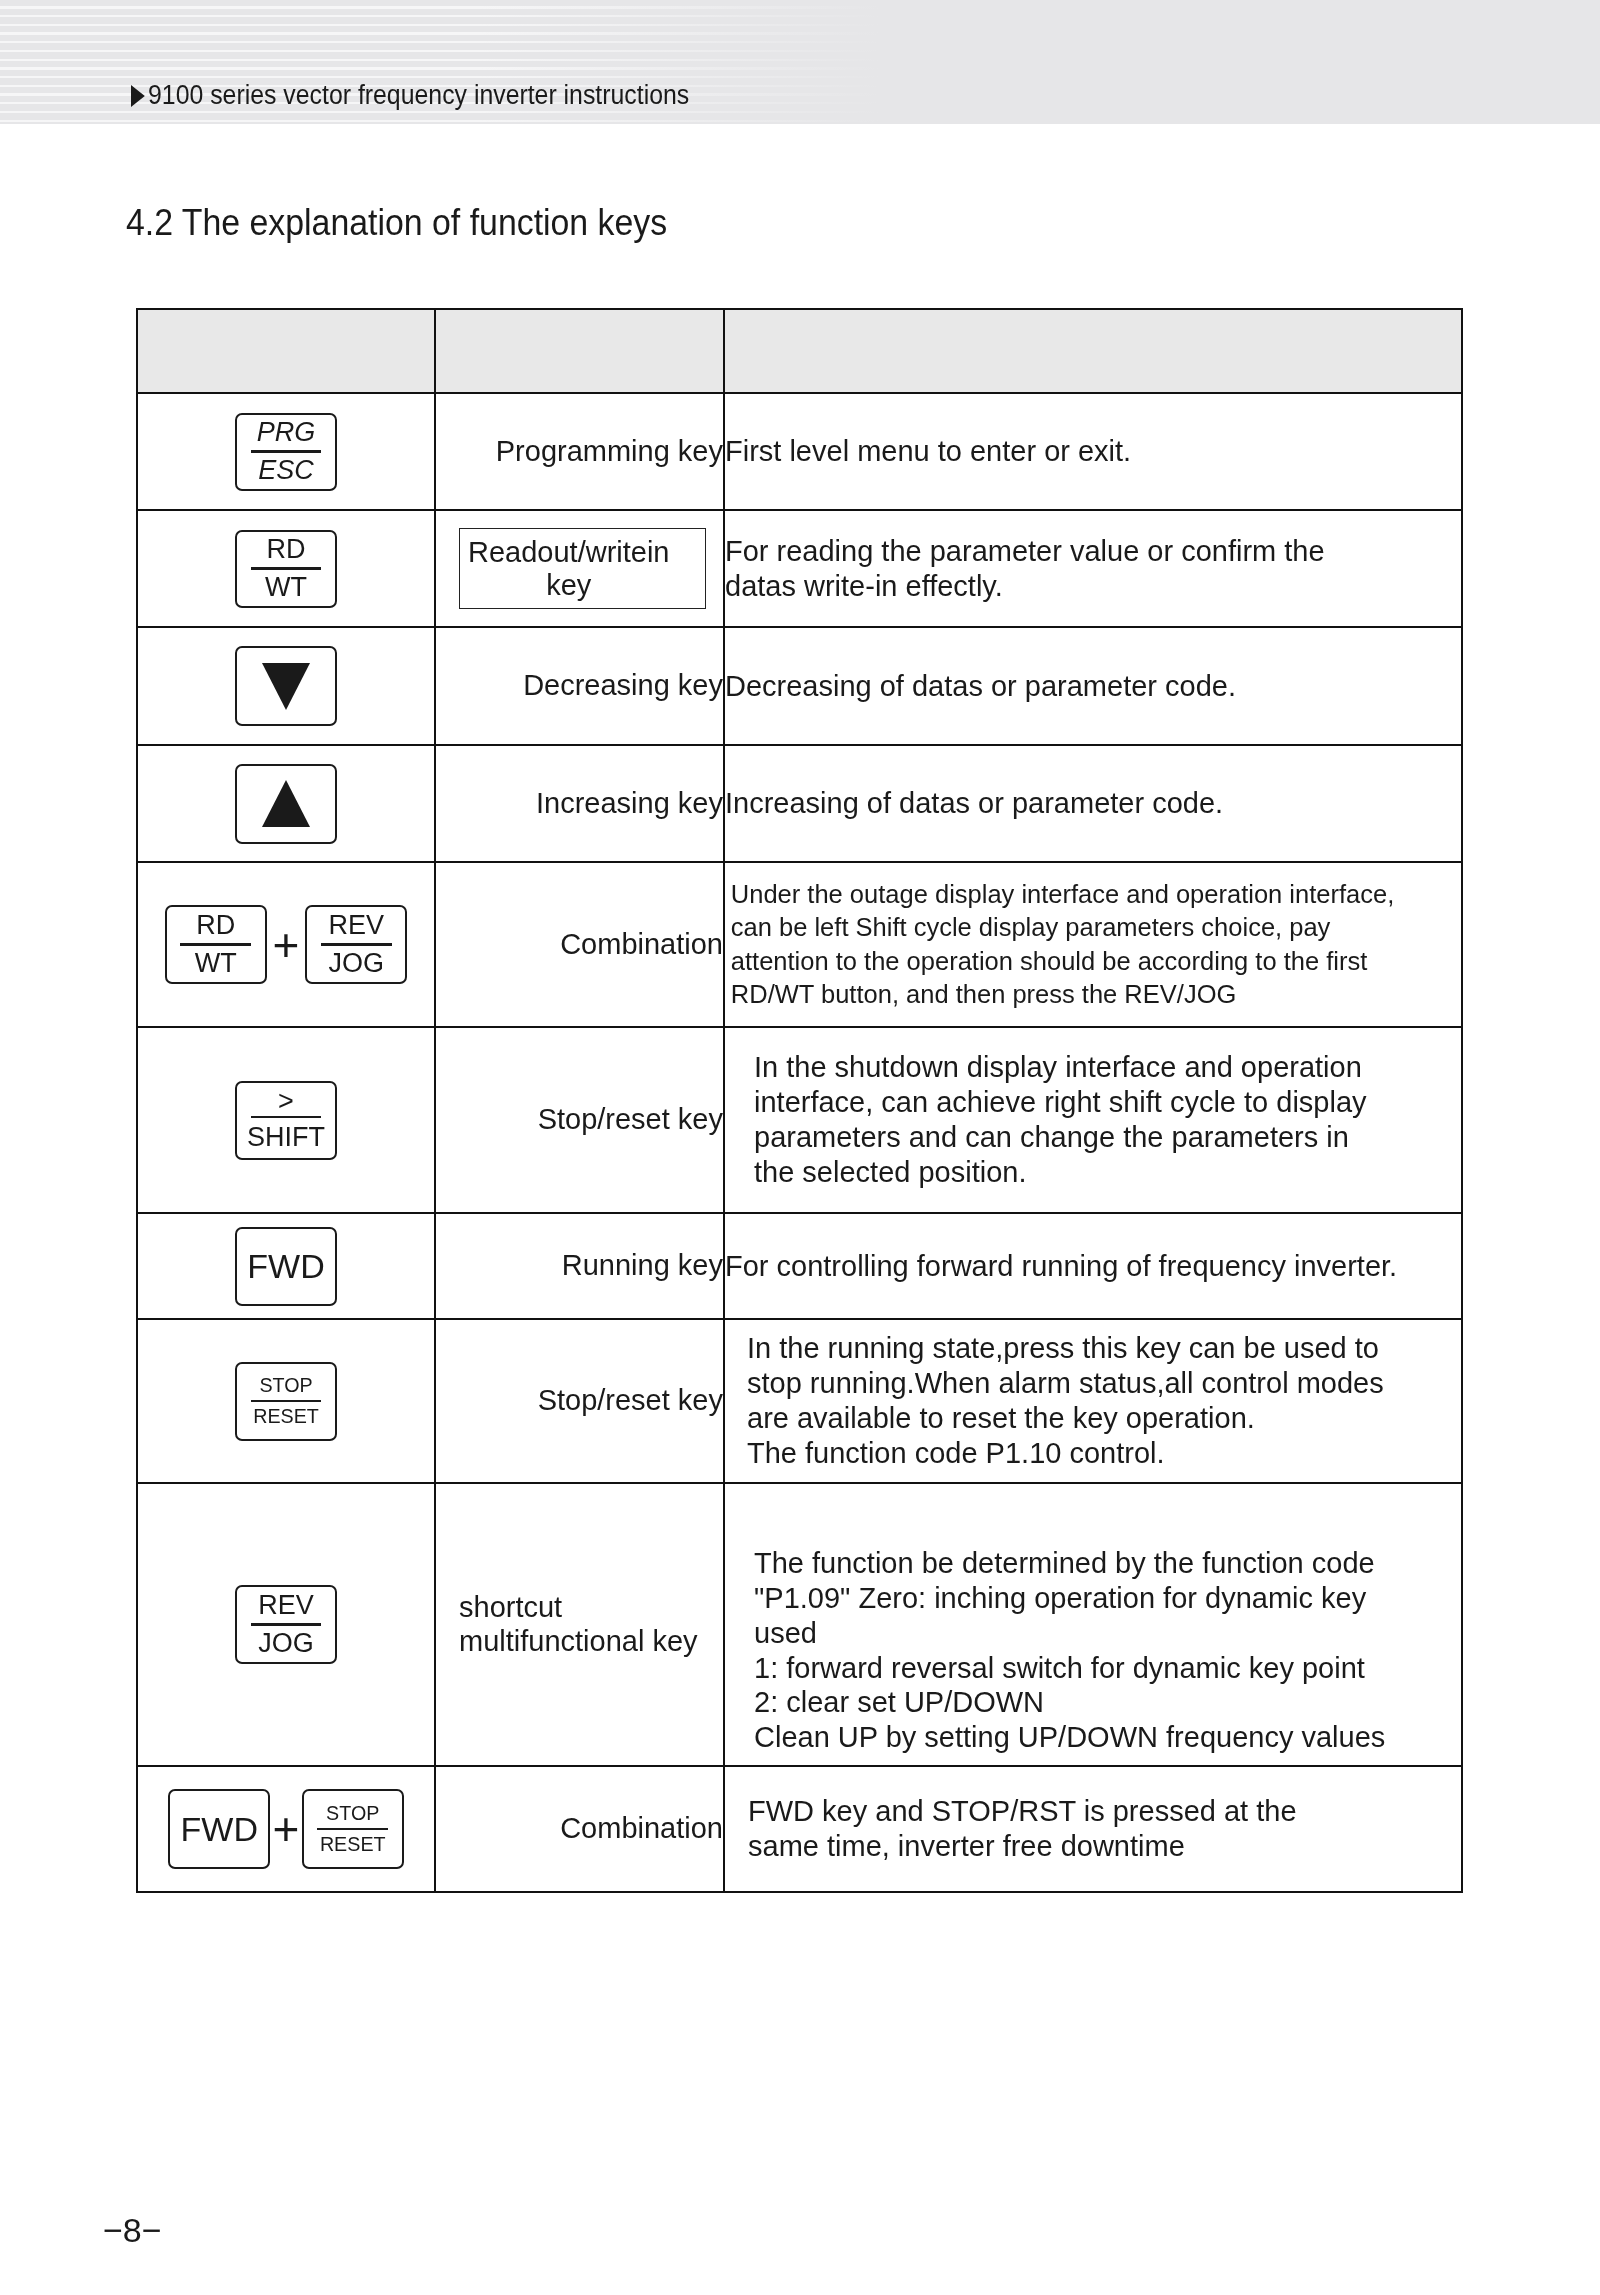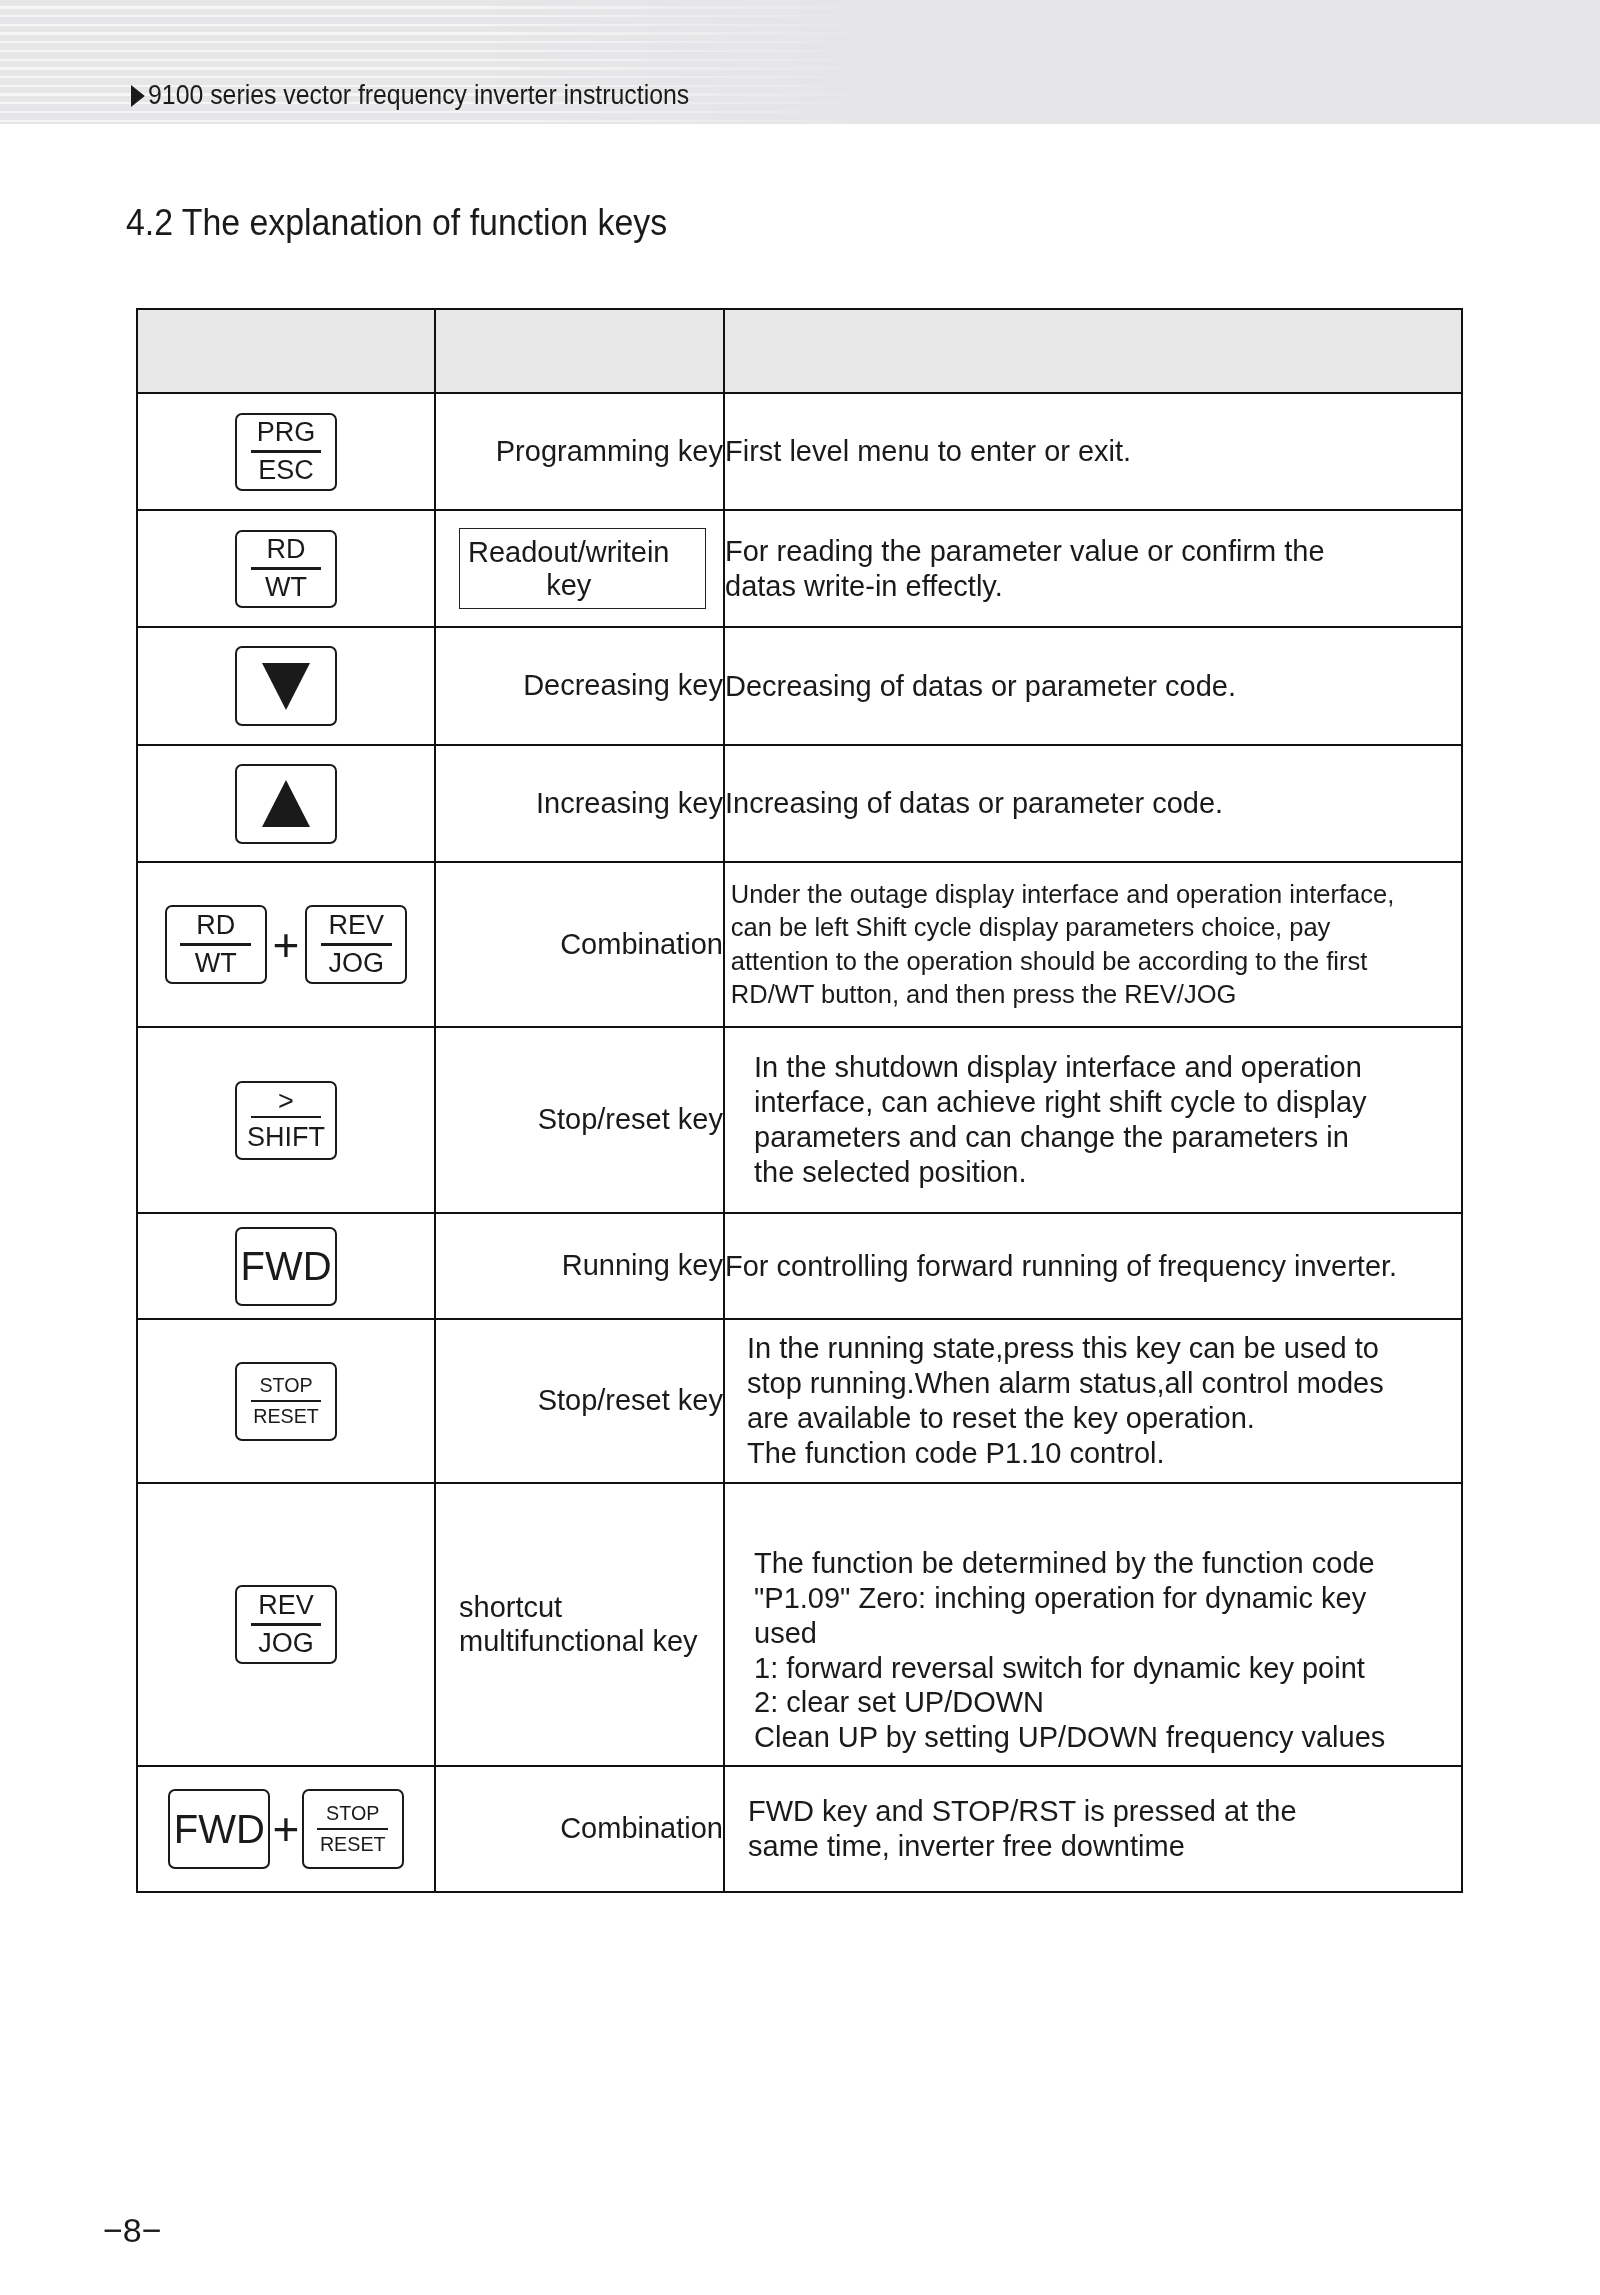--- a/index.html
+++ b/index.html
@@ -46,21 +46,21 @@
     display: inline-block; border: 1.7px solid #222; padding: 7px 35px 5.8px 8px; text-align: center;
   }
   .key {
     display: inline-flex; flex-direction: column; align-items: center; justify-content: center;
     border: 2.3px solid #1a1a1a; border-radius: 7px; background: #fff; box-sizing: border-box;
     vertical-align: middle;
   }
   .key .top, .key .bot { font-size: 27px; line-height: 1; }
   .key .rule { width: 72%; height: 2.3px; background: #1a1a1a; margin: 4.6px 0; }
   .key.small .top, .key.small .bot { font-size: 19.7px; }
-  .key.single .top { font-size: 40px; }
+  .key.single .top { font-size: 34px; }
   .tri-up { width: 0; height: 0; border-left: 24px solid transparent; border-right: 24px solid transparent; border-bottom: 47px solid #1a1a1a; }
   .tri-down { width: 0; height: 0; border-left: 24px solid transparent; border-right: 24px solid transparent; border-top: 47px solid #1a1a1a; }
   .chev { font-size: 27px; line-height: 0.9; }
   .plus { display: inline-block; font-size: 46px; vertical-align: middle; margin: 0 5.8px; line-height: 1; }
   .page-number { position: absolute; left: 103px; top: 2211px; font-size: 34px; }
 </style>
 </head>
 <body>
 
 <div class="header-band"></div>
@@ -81,21 +81,21 @@
     <tr>
       <th></th>
       <th></th>
       <th></th>
     </tr>
   </thead>
   <tbody>
 
     <tr style="height:117px;">
       <td class="keycell">
-        <span class="key" style="width:102px;height:78px;">
+        <span class="key" style="width:102px;height:78px;font-style:italic;">
           <span class="top">PRG</span>
           <span class="rule"></span>
           <span class="bot">ESC</span>
         </span>
       </td>
       <td class="name">Programming key</td>
       <td class="desc">First level menu to enter or exit.</td>
     </tr>
 
     <tr style="height:117px;">

